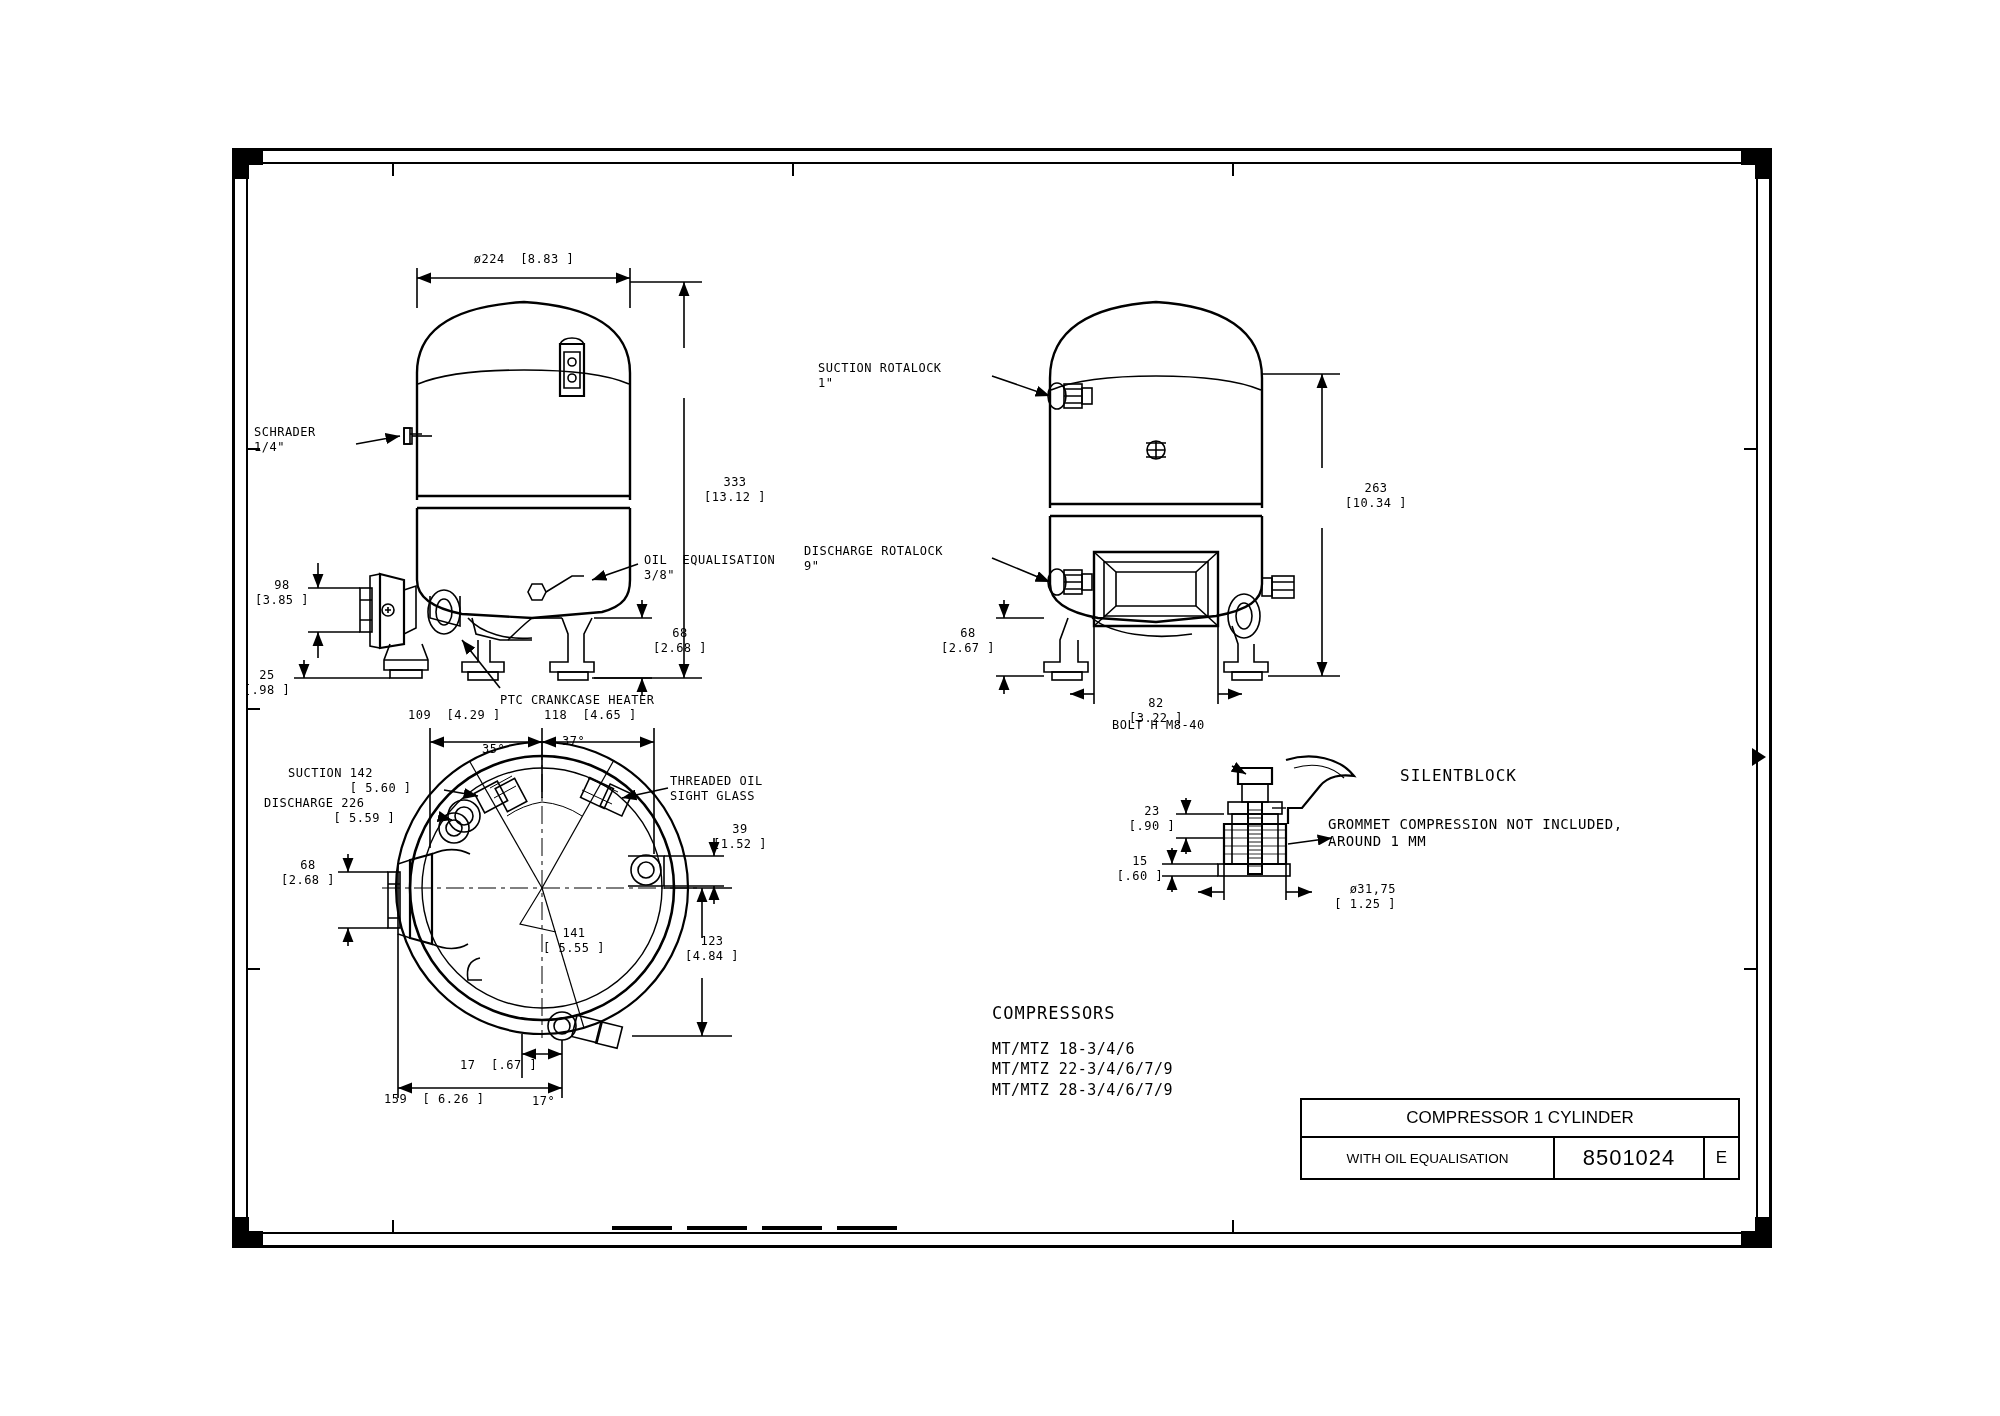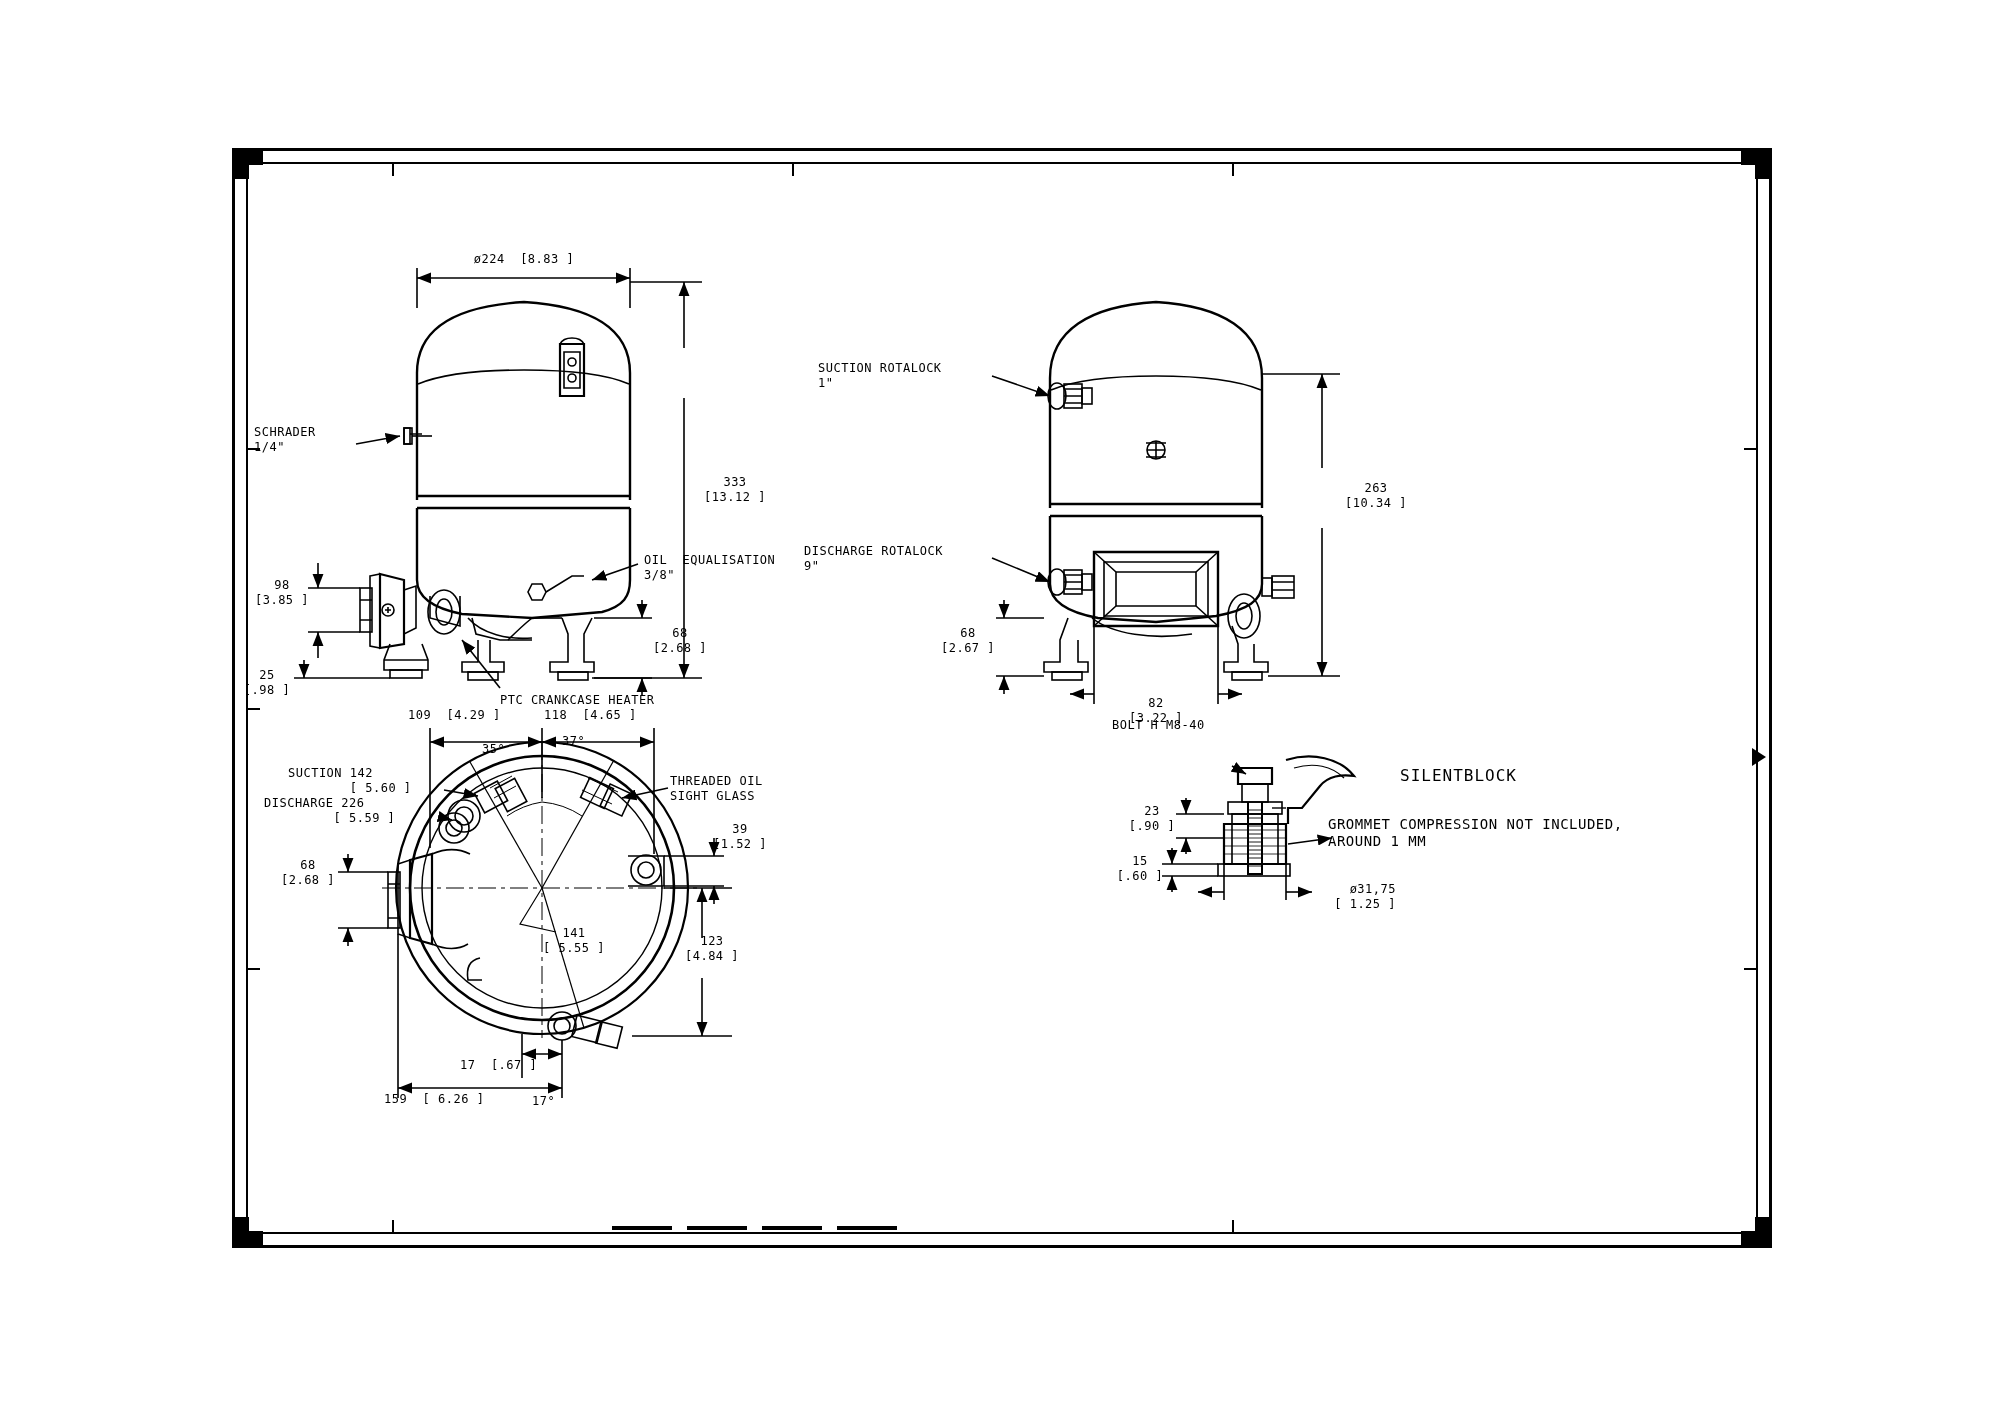--- a/index.html
+++ b/index.html
@@ -382,16 +382,39 @@
     <div class="lbl big" style="left:1144px;top:618px;letter-spacing:1px;margin-left:24px;">SILENTBLOCK</div>
     <div class="lbl xs" style="left:1096px;top:668px;">GROMMET COMPRESSION NOT INCLUDED,
 AROUND 1 MM</div>
     <div class="lbl c" style="left:884px;top:656px;width:72px;">23
 [.90 ]</div>
     <div class="lbl c" style="left:872px;top:706px;width:72px;">15
 [.60 ]</div>
     <div class="lbl c" style="left:1054px;top:734px;width:110px;text-align:right;">ø31,75
 [ 1.25 ]</div>
 
-
+    <div class="complist">
+      <div class="hd">COMPRESSORS</div>
+      <div style="height:16px;"></div>
+      <div class="it">MT/MTZ 18-3/4/6</div>
+      <div class="it">MT/MTZ 22-3/4/6/7/9</div>
+      <div class="it">MT/MTZ 28-3/4/6/7/9</div>
+    </div>
+
+    <div class="titleblock">
+      <div class="tb-row1">
+        <div class="tb-title">COMPRESSOR 1 CYLINDER</div>
+      </div>
+      <div class="tb-row2">
+        <div class="tb-cell-desc">
+          <span class="tb-sub">WITH OIL EQUALISATION</span>
+        </div>
+        <div class="tb-cell-num">
+          <span class="tb-num">8501024</span>
+        </div>
+        <div class="tb-cell-rev">
+          <span class="tb-rev">E</span>
+        </div>
+      </div>
+    </div>
 
   </div>
 </div>
 
 </body></html>

